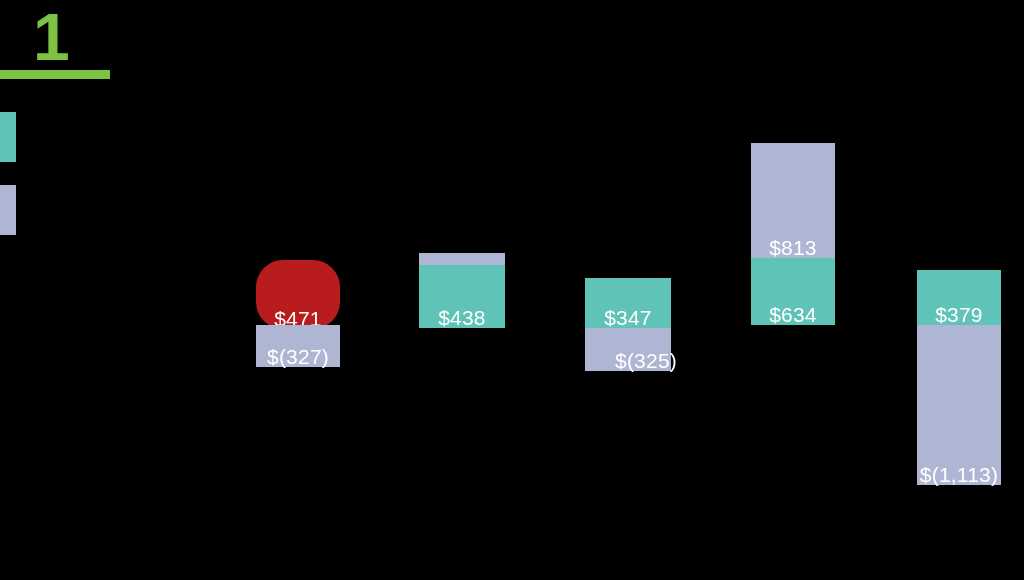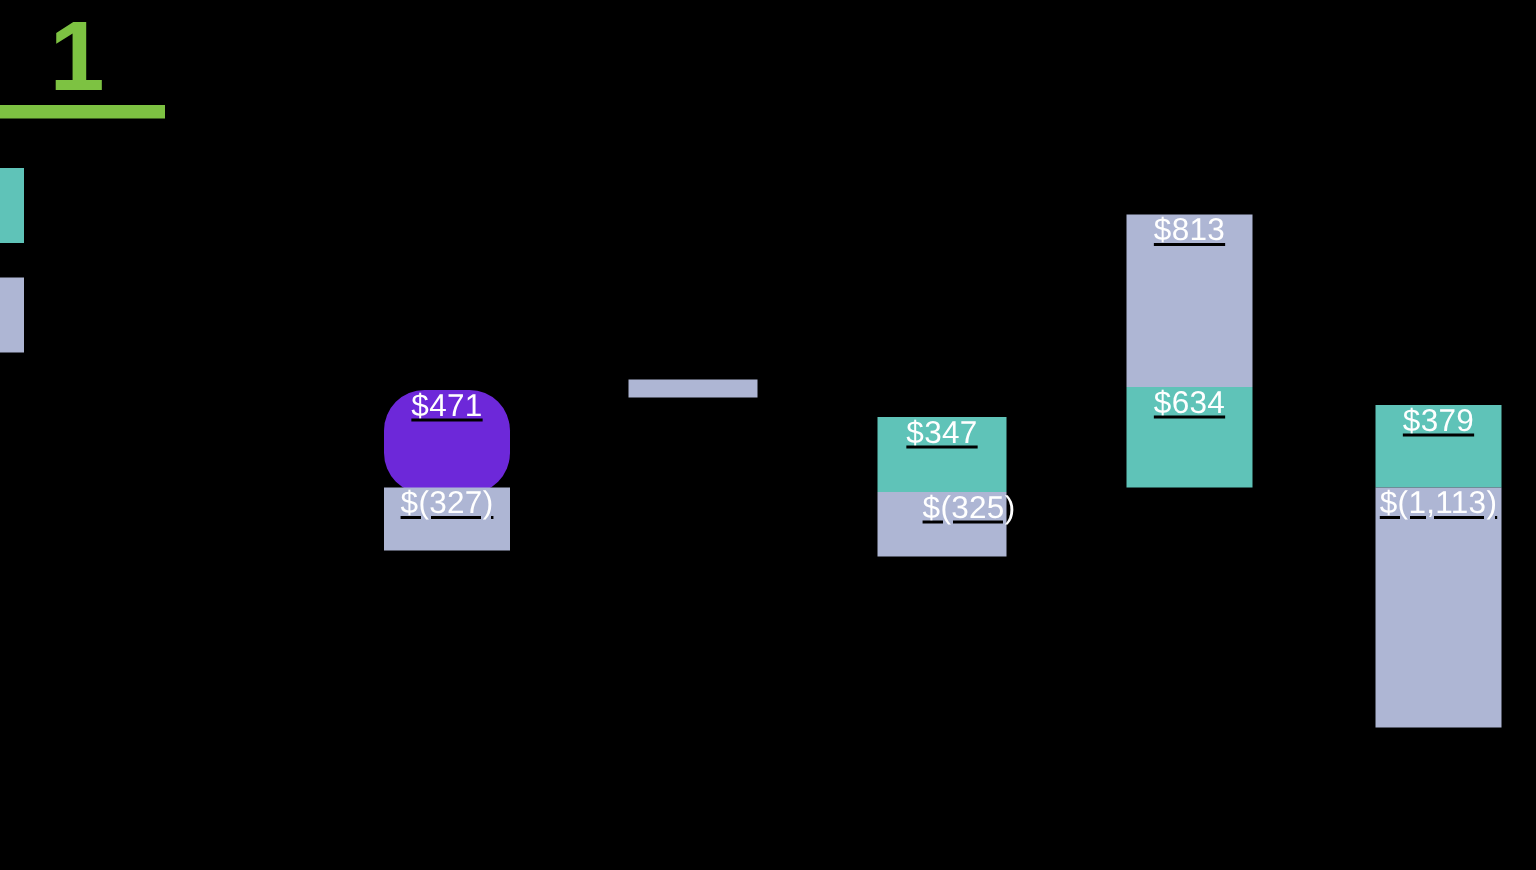--- a/index.html
+++ b/index.html
@@ -65,23 +65,22 @@
   }
   .bar-column {
     position: absolute;
   }
   .bar-segment {
     position: absolute;
     left: 0;
     width: 100%;
     box-sizing: border-box;
     display: flex;
-    align-items: flex-start;
+    align-items: flex-end;
     justify-content: center;
-    text-decoration: underline;
   }
   .bar-value-label {
     color: #ffffff;
     font-size: 21px;
     font-weight: 400;
     letter-spacing: 0.2px;
     white-space: nowrap;
     line-height: 1;
   }
 </style>
@@ -91,29 +90,32 @@
 <div id="slide" style="background: rgb(0, 0, 0);">
 
   <div id="section-number" style="color: rgb(125, 194, 66);">1</div>
   <div id="section-rule" style="background: rgb(125, 194, 66);"></div>
 
   <div class="legend-swatch" id="legend-swatch-teal" style="background: rgb(95, 195, 184);"></div>
   <div class="legend-swatch" id="legend-swatch-periwinkle" style="background: rgb(174, 182, 212);"></div>
 
   <div id="chart-area">
       <div class="bar-column" style="left: 256px; width: 84px; top: 0px; height: 580px;">
-        <div class="bar-segment" style="top: 260px; height: 69px; background: #6d28d9; border-radius: 27px;">
+        <div class="bar-segment" style="top: 260px; height: 69px; background: #b91c1c; border-radius: 27px;">
           <span class="bar-value-label" style="color: rgb(255, 255, 255);">$471</span>
         </div>
         <div class="bar-segment" style="top: 325px; height: 42px; background: rgb(174, 182, 212);">
           <span class="bar-value-label" style="color: rgb(255, 255, 255);">$(327)</span>
         </div>
       </div>
       <div class="bar-column" style="left: 419px; width: 86px; top: 0px; height: 580px;">
         <div class="bar-segment" style="top: 253px; height: 12px; background: rgb(174, 182, 212);"></div>
+        <div class="bar-segment" style="top: 265px; height: 63px; background: rgb(95, 195, 184);">
+          <span class="bar-value-label" style="color: rgb(255, 255, 255);">$438</span>
+        </div>
       </div>
       <div class="bar-column" style="left: 585px; width: 86px; top: 0px; height: 488px;">
         <div class="bar-segment" style="top: 278px; height: 50px; background: rgb(95, 195, 184);">
           <span class="bar-value-label" style="color: rgb(255, 255, 255);">$347</span>
         </div>
         <div class="bar-segment" style="top: 328px; height: 43px; background: rgb(174, 182, 212); padding-left: 36px;">
           <span class="bar-value-label" style="color: rgb(255, 255, 255);">$(325)</span>
         </div>
       </div>
       <div class="bar-column" style="left: 751px; width: 84px; top: 0px; height: 580px;">

